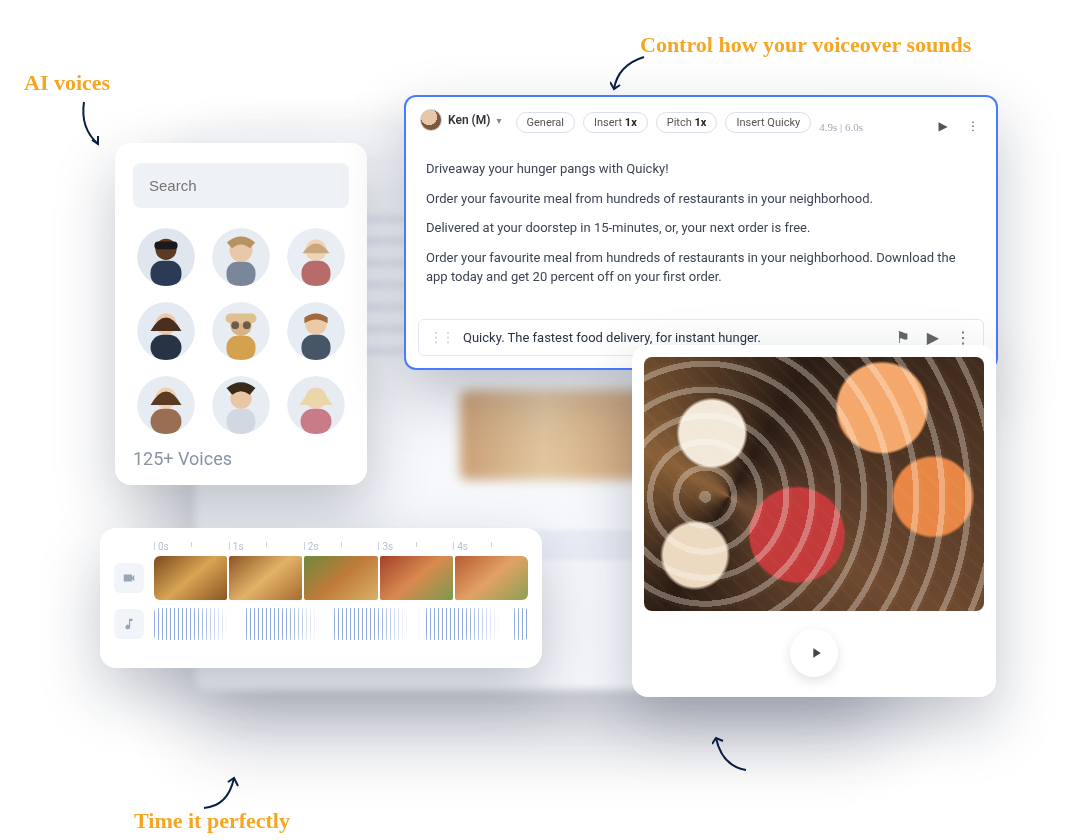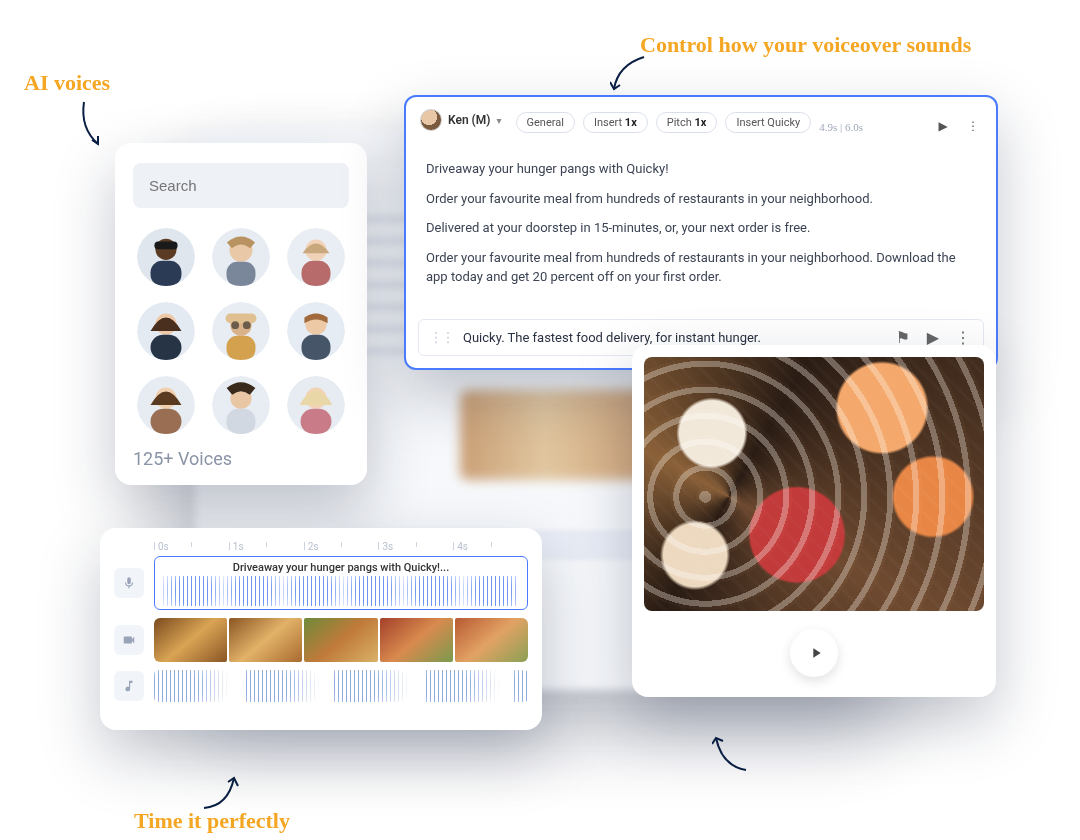--- a/index.html
+++ b/index.html
@@ -390,31 +390,20 @@
         </span>
         <span class="minor"></span>
       <span>
           <i>4s</i>
         </span>
         <span class="minor"></span>
     </div>
     <div class="track">
       <div class="track-icon">
         <svg width="14" height="14" viewBox="0 0 24 24" fill="#9aa4b8">
-            <path d="M12 14a3 3 0 0 0 3-3V5a3 3 0 0 0-6 0v6a3 3 0 0 0 3 3zm5-3a5 5 0 0 1-10 0H5a7 7 0 0 0 6 6.9V21h2v-3.1A7 7 0 0 0 19 11z"></path>
-          </svg>
-      </div>
-      <div class="audio-clip">
-        <div class="clip-label">Driveaway your hunger pangs with Quicky!...</div>
-        <div class="wave"></div>
-      </div>
-    </div>
-    <div class="track">
-      <div class="track-icon">
-        <svg width="14" height="14" viewBox="0 0 24 24" fill="#9aa4b8">
             <path d="M17 10.5V7a1 1 0 0 0-1-1H4a1 1 0 0 0-1 1v10a1 1 0 0 0 1 1h12a1 1 0 0 0 1-1v-3.5l4 4v-11z"></path>
           </svg>
       </div>
       <div class="video-strip">
         <div class="thumb" style="background:linear-gradient(140deg,#7a4a1e,#d9a454,#8a5524)"></div>
         <div class="thumb" style="background:linear-gradient(140deg,#8a5524,#e2b268,#a86a2e)"></div>
         <div class="thumb" style="background:linear-gradient(140deg,#6e8a3a,#c07a3a,#d9b268)"></div>
         <div class="thumb" style="background:linear-gradient(140deg,#a3402a,#d98a4e,#7a9a4e)"></div>
         <div class="thumb" style="background:linear-gradient(140deg,#b85a32,#e2a264,#8aa054)"></div>
       </div>

